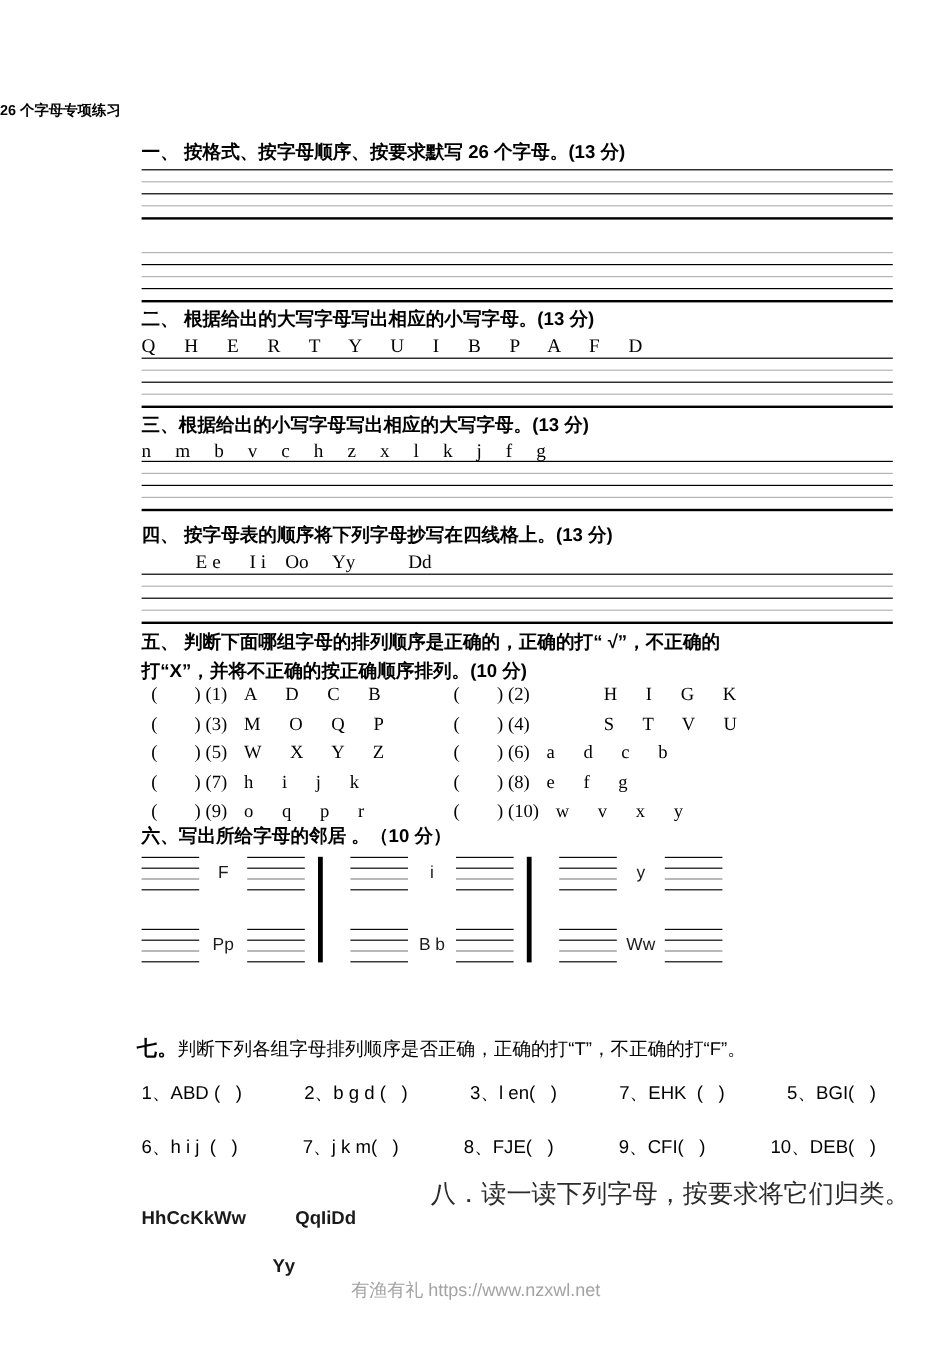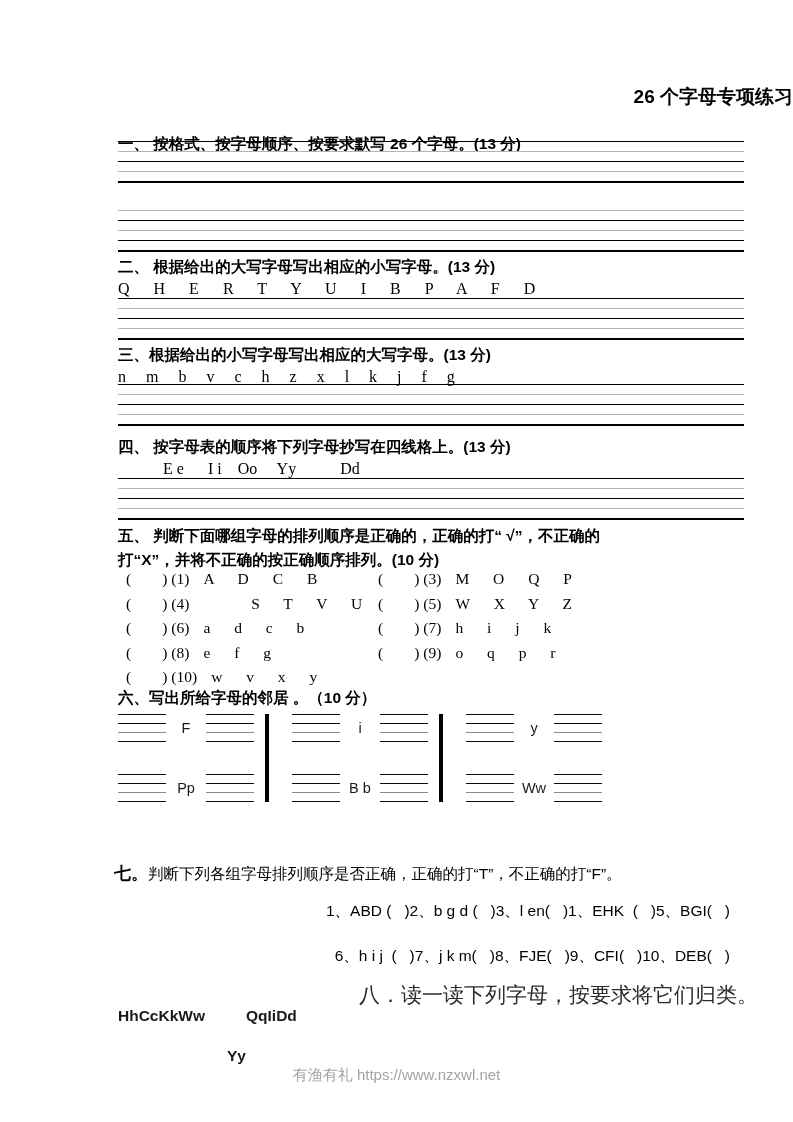--- a/index.html
+++ b/index.html
@@ -1,19 +1,19 @@
 <!DOCTYPE html>
 <html><head>
 <meta charset="utf-8">
 <style>
   html,body{margin:0;padding:0;background:#fff;}
   .page{position:relative;width:793px;height:1122px;background:#ffffff;overflow:hidden;
         font-family:"Liberation Sans",sans-serif;color:#000;}
   .abs{position:absolute;}
-  .page-title{left:0;right:0;top:84px;text-align:right;font-size:19px;font-weight:bold;}
+  .page-title{left:0;right:0;top:84px;text-align:left;font-size:12px;font-weight:bold;}
   .heading{left:118px;width:640px;font-size:15.5px;font-weight:bold;line-height:24px;white-space:pre-wrap;}
   
   .rule-grid{left:118px;width:626px;}
   .rl{height:1px;background:#000;margin-bottom:9px;}
   .rl.faint{background:#b3b3b3;}
   .rl.thick{height:2px;margin-bottom:0;}
   
   .letters-row{left:118px;width:640px;font-family:"Liberation Serif",serif;font-size:16px;
                white-space:pre;word-spacing:20px;}
   .letters-row.tight{word-spacing:16px;}
@@ -30,37 +30,37 @@
   .s6-col:not(:last-child){border-right:4px solid #000;padding-right:11px;margin-right:23px;}
   .s6-row{display:flex;align-items:center;justify-content:space-between;width:136px;}
   .mini-grid{width:48px;}
   .ml{height:1px;background:#0a0a0a;margin-bottom:8px;}
   .ml.mid{background:#8a8a8a;}
   .ml:last-child{margin-bottom:0;}
   .s6-label{font-size:14.5px;color:#1a1a1a;white-space:pre;}
   
   .s7-heading{left:114px;width:650px;font-size:15.5px;}
   .s7-prefix{font-size:17px;font-weight:bold;}
-  .s7-row{left:118px;width:612px;display:flex;justify-content:flex-end;
+  .s7-row{left:118px;width:612px;display:flex;justify-content:space-between;
           font-size:15.5px;}
   .s7-item{white-space:pre;}
   
   .s8-heading{left:118px;width:640px;font-size:21px;color:#2b2b2b;text-align:right;}
   .s8-letters{left:118px;width:640px;display:flex;font-size:15.5px;font-weight:bold;color:#1a1a1a;}
   .s8-letters span:nth-child(5){margin-left:22px;margin-top:40px;}
   .footer{left:0;right:0;top:1066px;text-align:center;font-size:15px;color:#a3a3a3;}
 </style>
 </head>
 <body>
 
 <div class="page">
 
   <div class="abs page-title">26 个字母专项练习</div>
 
-  <div class="abs heading" style="top:132px">一、 按格式、按字母顺序、按要求默写 26 个字母。(13 分)</div>
+  <div class="abs heading" style="top:116px">一、 按格式、按字母顺序、按要求默写 26 个字母。(13 分)</div>
   <div class="abs rule-grid" style="top:141px">
     <div class="rl"></div>
     <div class="rl faint"></div>
     <div class="rl"></div>
     <div class="rl faint"></div>
     <div class="rl thick"></div>
   </div>
   <div class="abs rule-grid" style="top:210px">
     <div class="rl faint"></div>
     <div class="rl"></div>
@@ -96,20 +96,21 @@
     <div class="rl faint"></div>
     <div class="rl"></div>
     <div class="rl faint"></div>
     <div class="rl thick"></div>
   </div>
 
   <div class="abs heading" style="top:524px"><span>五、 判断下面哪组字母的排列顺序是正确的，正确的打“ √”，不正确的</span><br><span>打“X”，并将不正确的按正确顺序排列。(10 分)</span></div>
   <div class="abs s5-grid">
 
   <div class="s5-item"><span>(        )</span><span class="s5-no">(1)</span><span class="s5-letters">A D C B</span></div>
+      <div class="s5-item"><span>(        )</span><span class="s5-no">(2)</span><span class="s5-letters">  H I G K</span></div>
       <div class="s5-item"><span>(        )</span><span class="s5-no">(3)</span><span class="s5-letters">M O Q P</span></div>
       <div class="s5-item"><span>(        )</span><span class="s5-no">(4)</span><span class="s5-letters">  S T V U</span></div>
       <div class="s5-item"><span>(        )</span><span class="s5-no">(5)</span><span class="s5-letters">W X Y Z</span></div>
       <div class="s5-item"><span>(        )</span><span class="s5-no">(6)</span><span class="s5-letters">a d c b</span></div>
       <div class="s5-item"><span>(        )</span><span class="s5-no">(7)</span><span class="s5-letters">h i j k</span></div>
       <div class="s5-item"><span>(        )</span><span class="s5-no">(8)</span><span class="s5-letters">e f g</span></div>
       <div class="s5-item"><span>(        )</span><span class="s5-no">(9)</span><span class="s5-letters">o q p r</span></div>
       <div class="s5-item"><span>(        )</span><span class="s5-no">(10)</span><span class="s5-letters">w v x y</span></div>
     </div>
 
@@ -213,21 +214,21 @@
       </div>
     </div>
     </div>
 
   <div class="abs s7-heading" style="top:862px"><span class="s7-prefix">七。</span><span>判断下列各组字母排列顺序是否正确，正确的打“T”，不正确的打“F”。</span></div>
   <div class="abs s7-row" style="top:901px">
 
   <span class="s7-item">1、ABD (   )</span>
       <span class="s7-item">2、b g d (   )</span>
       <span class="s7-item">3、l en(   )</span>
-      <span class="s7-item">1、EHK  (   )</span>
+      <span class="s7-item">7、EHK  (   )</span>
       <span class="s7-item">5、BGI(   )</span>
     </div>
   <div class="abs s7-row" style="top:946px">
 
   <span class="s7-item">6、h i j  (   )</span>
       <span class="s7-item">7、j k m(   )</span>
       <span class="s7-item">8、FJE(   )</span>
       <span class="s7-item">9、CFI(   )</span>
       <span class="s7-item">10、DEB(   )</span>
     </div>

